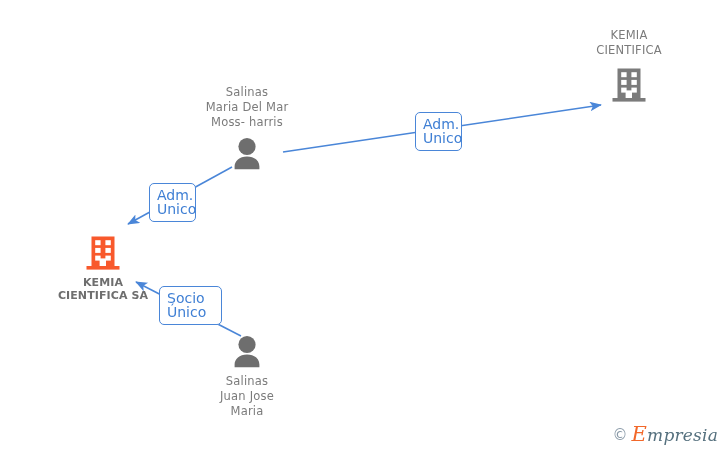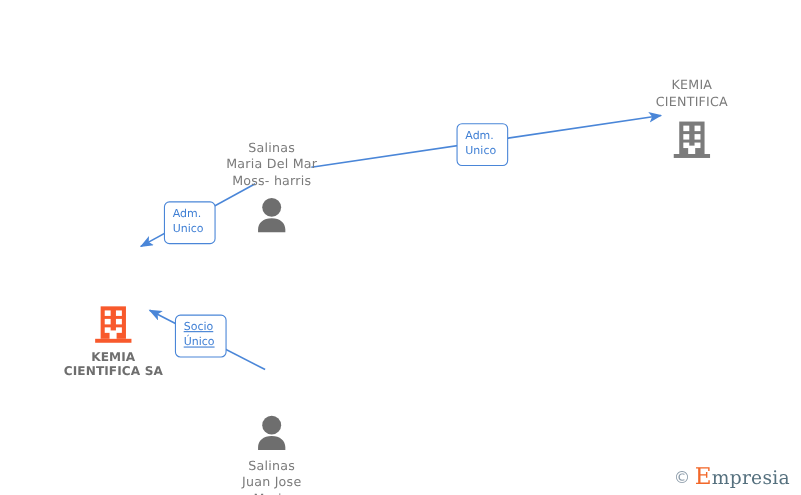--- a/index.html
+++ b/index.html
@@ -8,21 +8,21 @@
     background:#ffffff;
     font-family:"DejaVu Sans","Liberation Sans",sans-serif;
     position:relative;
     overflow:hidden;
     -webkit-font-smoothing:antialiased;
   }
   #graph{position:absolute;left:0;top:0;width:728px;height:450px;}
 
   .svg-layer{position:absolute;left:0;top:0;width:728px;height:450px;pointer-events:none;}
 
-  .node{position:absolute;text-align:center;margin-top:42px;}
+  .node{position:absolute;text-align:center;}
 
   .node-label{
     font-size:11.5px;
     line-height:15px;
     color:#7b7b7b;
     letter-spacing:0.2px;
     white-space:nowrap;
   }
   .node-label.bold{
     color:#6e6e6e;
@@ -34,21 +34,21 @@
 
   .icon-wrap{display:flex;justify-content:center;align-items:center;}
 
   
   .chip{
     position:absolute;
     border:1.4px solid #4a86d8;
     border-radius:5px;
     background:#ffffff;
     color:#3f7fd4;
-    font-size:10px;
+    font-size:14px;
     line-height:14px;
     padding:4px 7px 5px 7px;
     text-align:left;
     box-sizing:border-box;
     z-index:5;
   }
   .chip span{display:block;white-space:nowrap;}
 
   
   .watermark{
@@ -59,20 +59,21 @@
     z-index:9;
   }
   .wm-c{
     color:#8a9aa8;
     font-size:15px;
     line-height:15px;
     font-family:"DejaVu Sans","Liberation Sans",sans-serif;
   }
   .wm-text{
     font-family:"DejaVu Serif","Liberation Serif",serif;
+    font-style:italic;
     font-size:17px;
     line-height:17px;
     color:#55707e;
     letter-spacing:0.2px;
   }
   .wm-text .wm-first{
     color:#f2682a;
     font-size:21px;
   }
 </style>
@@ -166,21 +167,21 @@
   <div class="chip" style="left:415px;top:112px;width:47px;">
     <span>Adm.</span>
     <span>Unico</span>
   </div>
 
   <div class="chip" style="left:149px;top:183px;width:47px;">
     <span>Adm.</span>
     <span>Unico</span>
   </div>
 
-  <div class="chip" style="left:159px;top:286px;width:47px;text-decoration:underline;">
+  <div class="chip" style="left:159px;top:286px;width:63px;">
     <span>Socio</span>
     <span>Único</span>
   </div>
 
   <div class="watermark">
     <span class="wm-c">©</span>
     <span class="wm-text"><span class="wm-first">E</span><span>mpresia</span></span>
   </div>
 
 </div>

